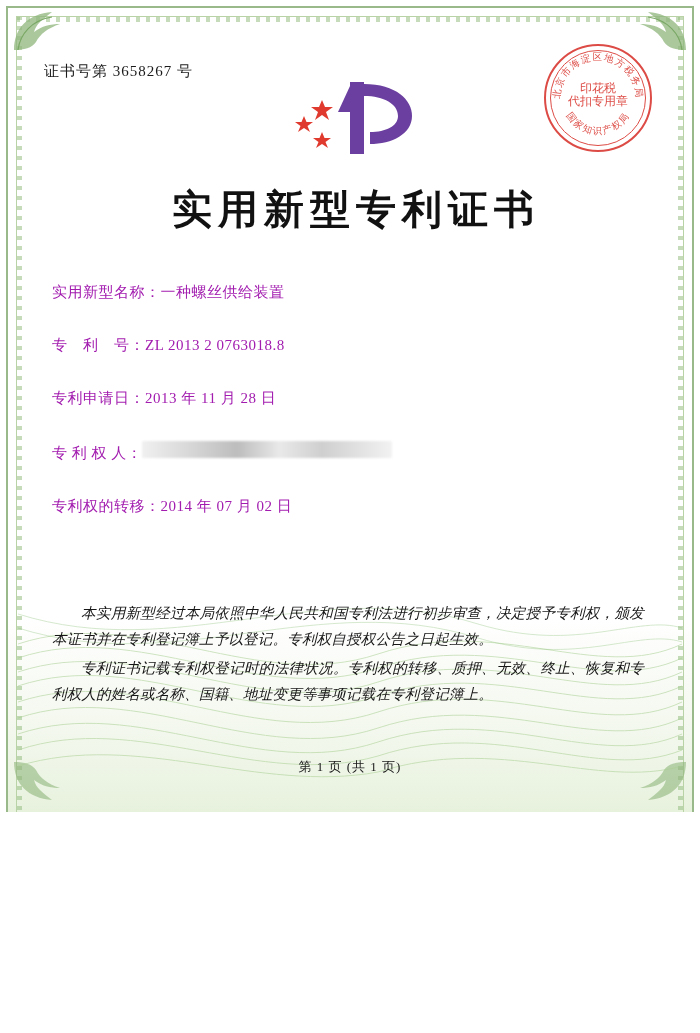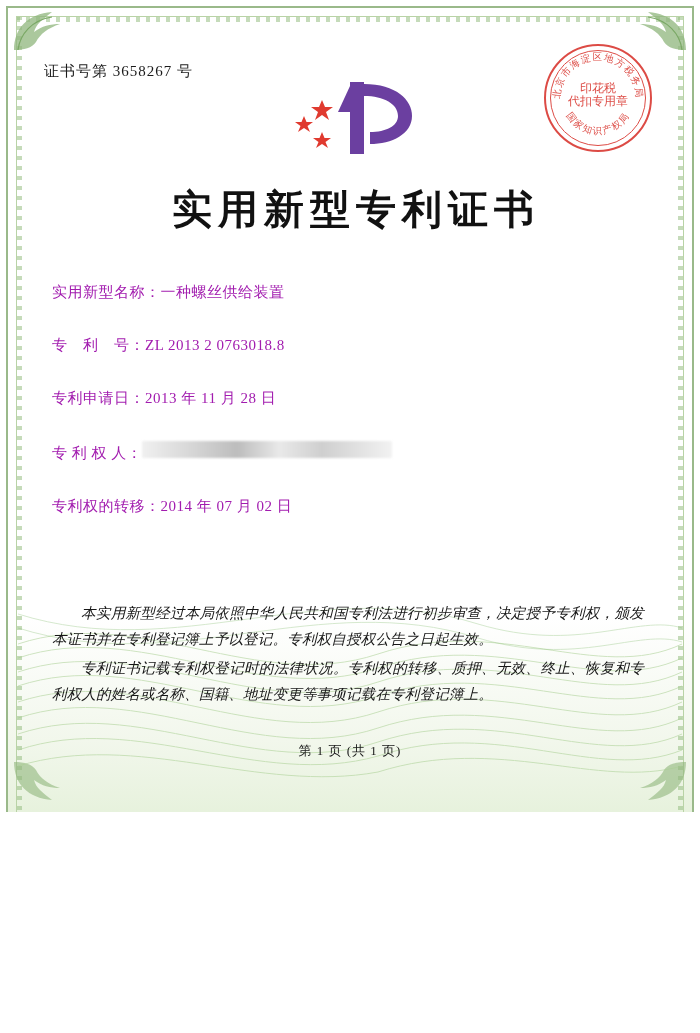--- a/index.html
+++ b/index.html
@@ -218,21 +218,21 @@
     left: 432px; top: 938px;
     width: 160px;
     text-align: center;
     font-size: 14px;
     color: #111;
     letter-spacing: 1px;
   }
 
   .page-footer {
     position: absolute;
-    left: 0; right: 0; bottom: 52px;
+    left: 0; right: 0; bottom: 36px;
     text-align: center;
     font-size: 13px;
     color: #1a1a1a;
     letter-spacing: 1px;
   }
 </style>
 </head>
 <body>
 
 <div class="page">

